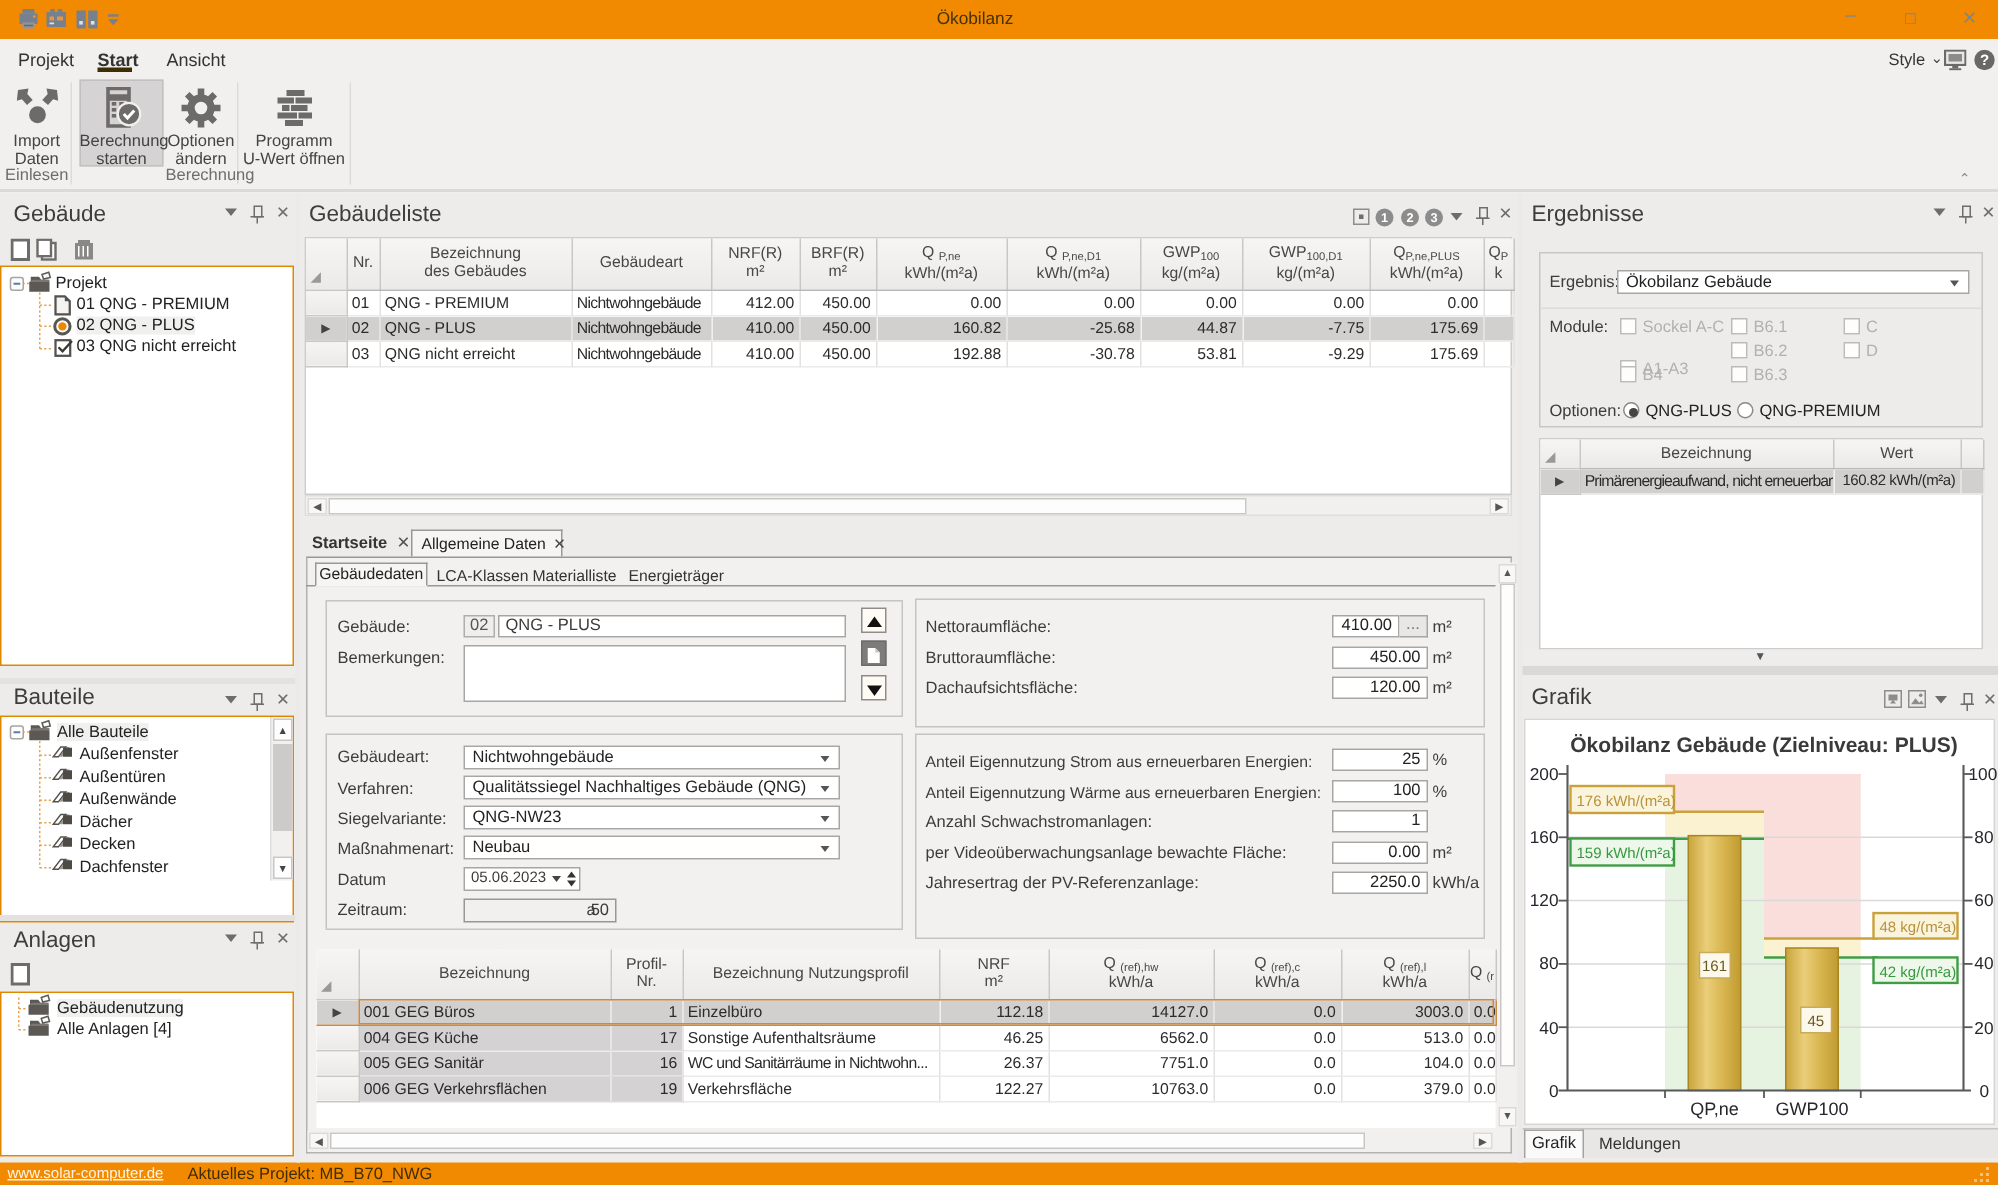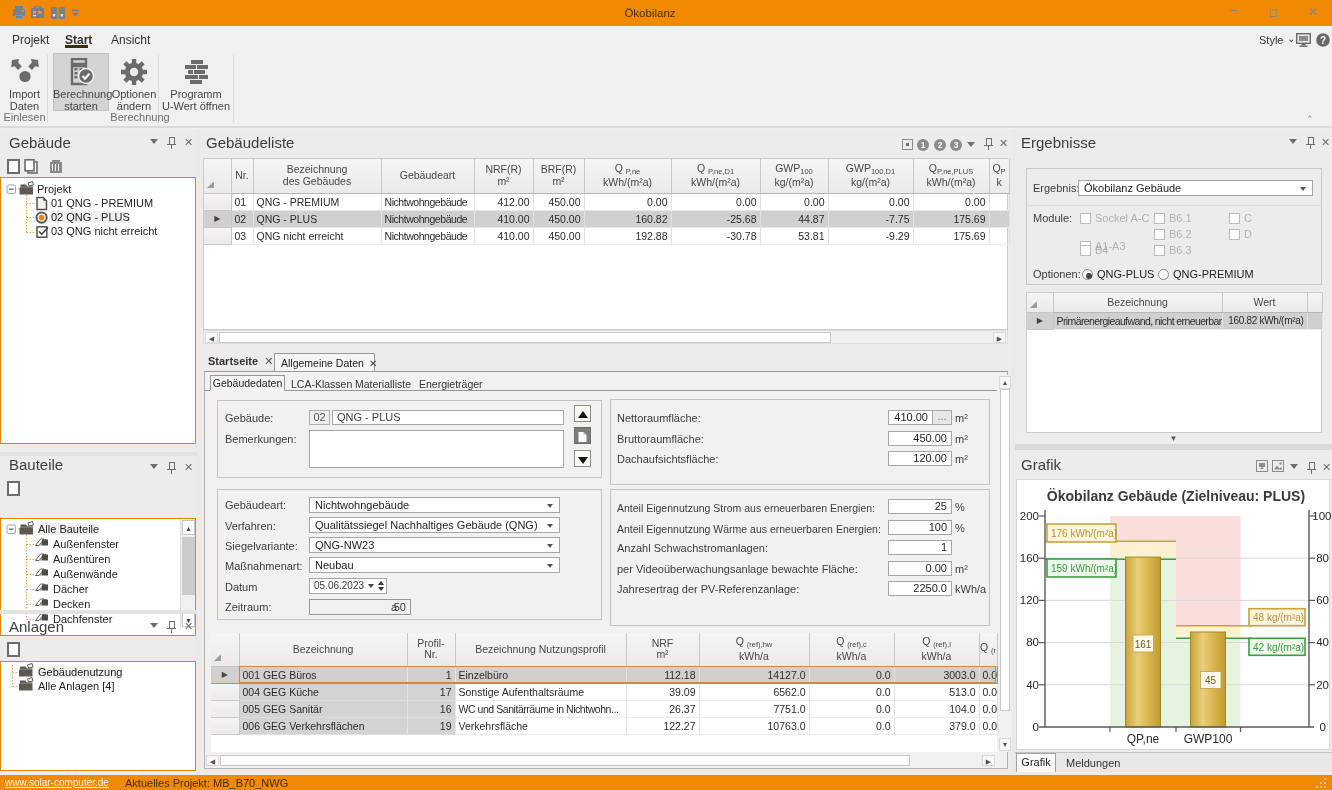--- a/index.html
+++ b/index.html
@@ -221,21 +221,21 @@
 <div class="abs" style="left:0px;top:452px;width:197px;height:4px;background:#e4e2e1;"></div>
 
 <div class="abs panelTitle" style="left:9px;top:456px;">Bauteile</div>
 <div class="abs hicon-drop" style="left:150px;top:464px;"></div>
 <div class="abs hicon-pin" style="left:167px;top:462px;"></div>
 <div class="abs hicon-x" style="left:184px;top:462px;"></div>
 <div class="abs" id="tb-bau" style="left:7px;top:481px;">
 <svg width="16" height="16" viewBox="0 0 16 16">
       <rect x="1" y="1" width="11" height="13" fill="#fff" stroke="#6e6c6a" stroke-width="2"></rect>
     </svg></div>
-<div class="abs treebox" style="left:0px;top:518px;width:196px;height:118px;">
+<div class="abs treebox" style="left:0px;top:477px;width:196px;height:138px;">
   <div class="trow" style="left:37px;top:4px;background:#f0f0ef;">Alle Bauteile</div>
   <div class="trow" style="left:52px;top:19px;">Außenfenster</div>
   <div class="trow" style="left:52px;top:34px;">Außentüren</div>
   <div class="trow" style="left:52px;top:49px;">Außenwände</div>
   <div class="trow" style="left:52px;top:64px;">Dächer</div>
   <div class="trow" style="left:52px;top:79px;">Decken</div>
   <div class="trow" style="left:52px;top:94px;">Dachfenster</div>
   <svg style="position:absolute;left:3px;top:0;" width="178" height="109" viewBox="0 0 178 109">
     <g stroke="#eaa24c" stroke-width="1" stroke-dasharray="1.5,1.5">
       <line x1="11" y1="10" x2="15.5" y2="10"></line>
@@ -507,21 +507,21 @@
           <td class="num">14127.0</td>
           <td class="num">0.0</td>
           <td class="num">3003.0</td>
           <td class="num">0.0</td>
         </tr>
   <tr style="height:17px;">
           <td class="rowhdr"></td>
           <td class="c1">004 GEG Küche</td>
           <td class="num c1">17</td>
           <td>Sonstige Aufenthaltsräume</td>
-          <td class="num">39.09</td>
+          <td class="num">46.25</td>
           <td class="num">6562.0</td>
           <td class="num">0.0</td>
           <td class="num">513.0</td>
           <td class="num">0.0</td>
         </tr>
   <tr style="height:17px;">
           <td class="rowhdr"></td>
           <td class="c1">005 GEG Sanitär</td>
           <td class="num c1">16</td>
           <td class="ls">WC und Sanitärräume in Nichtwohn...</td>

